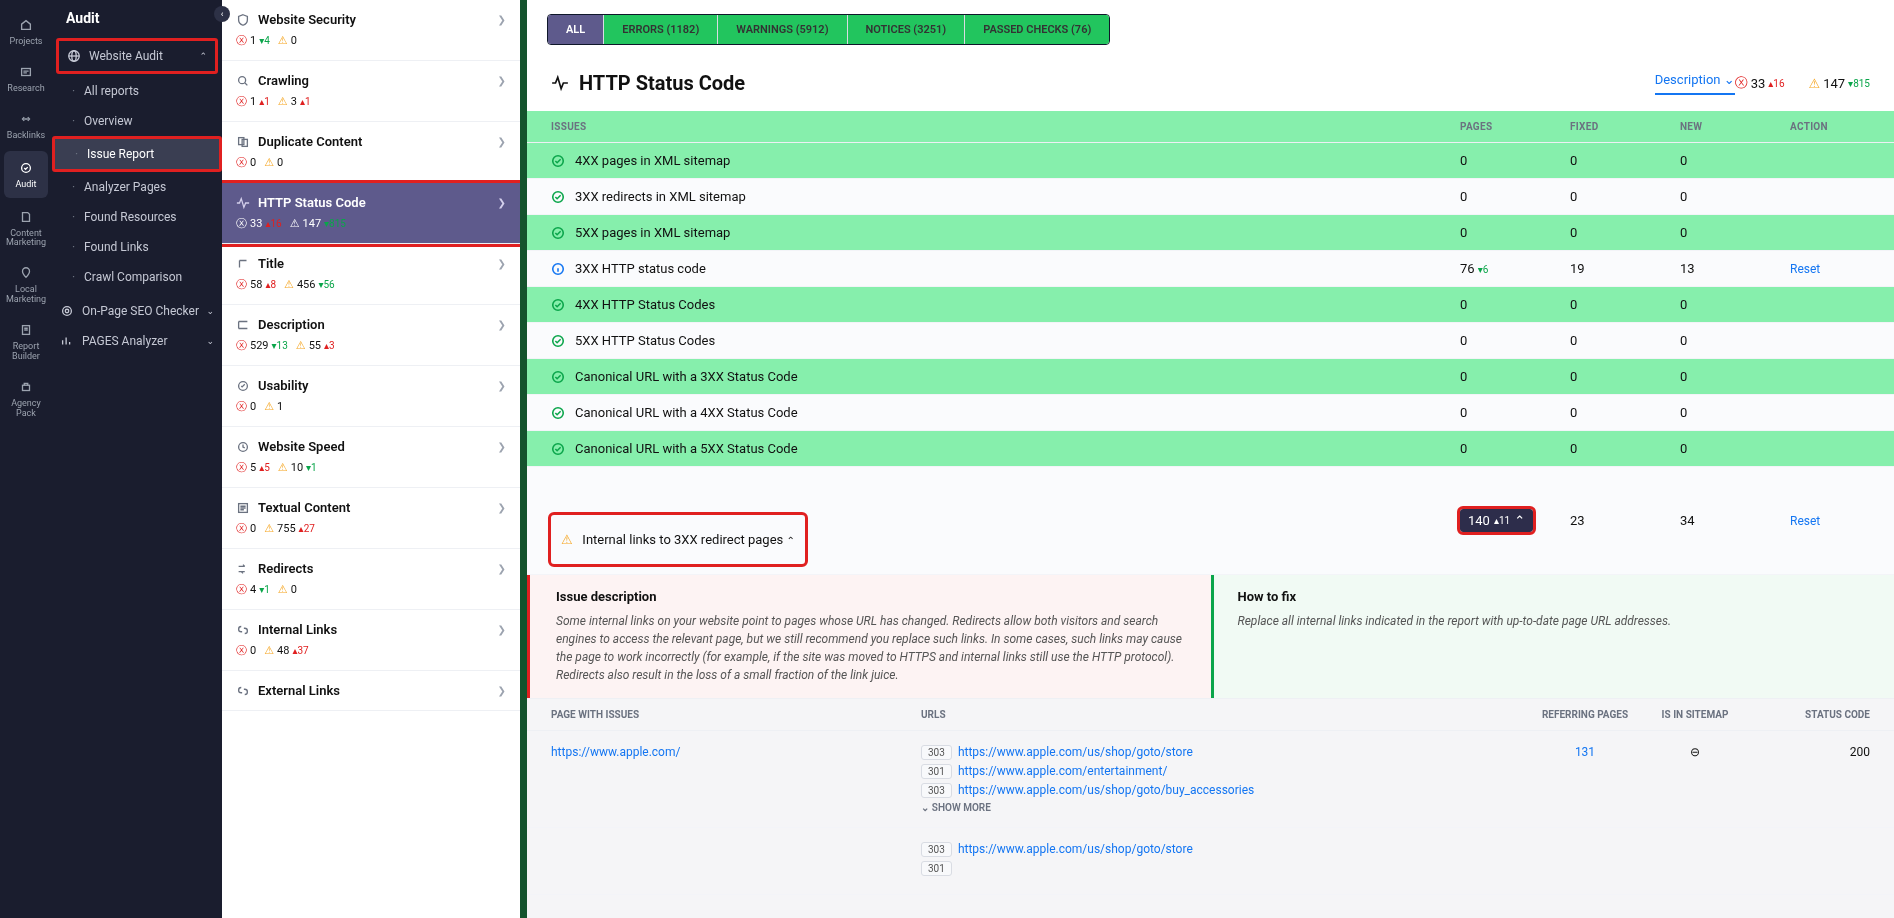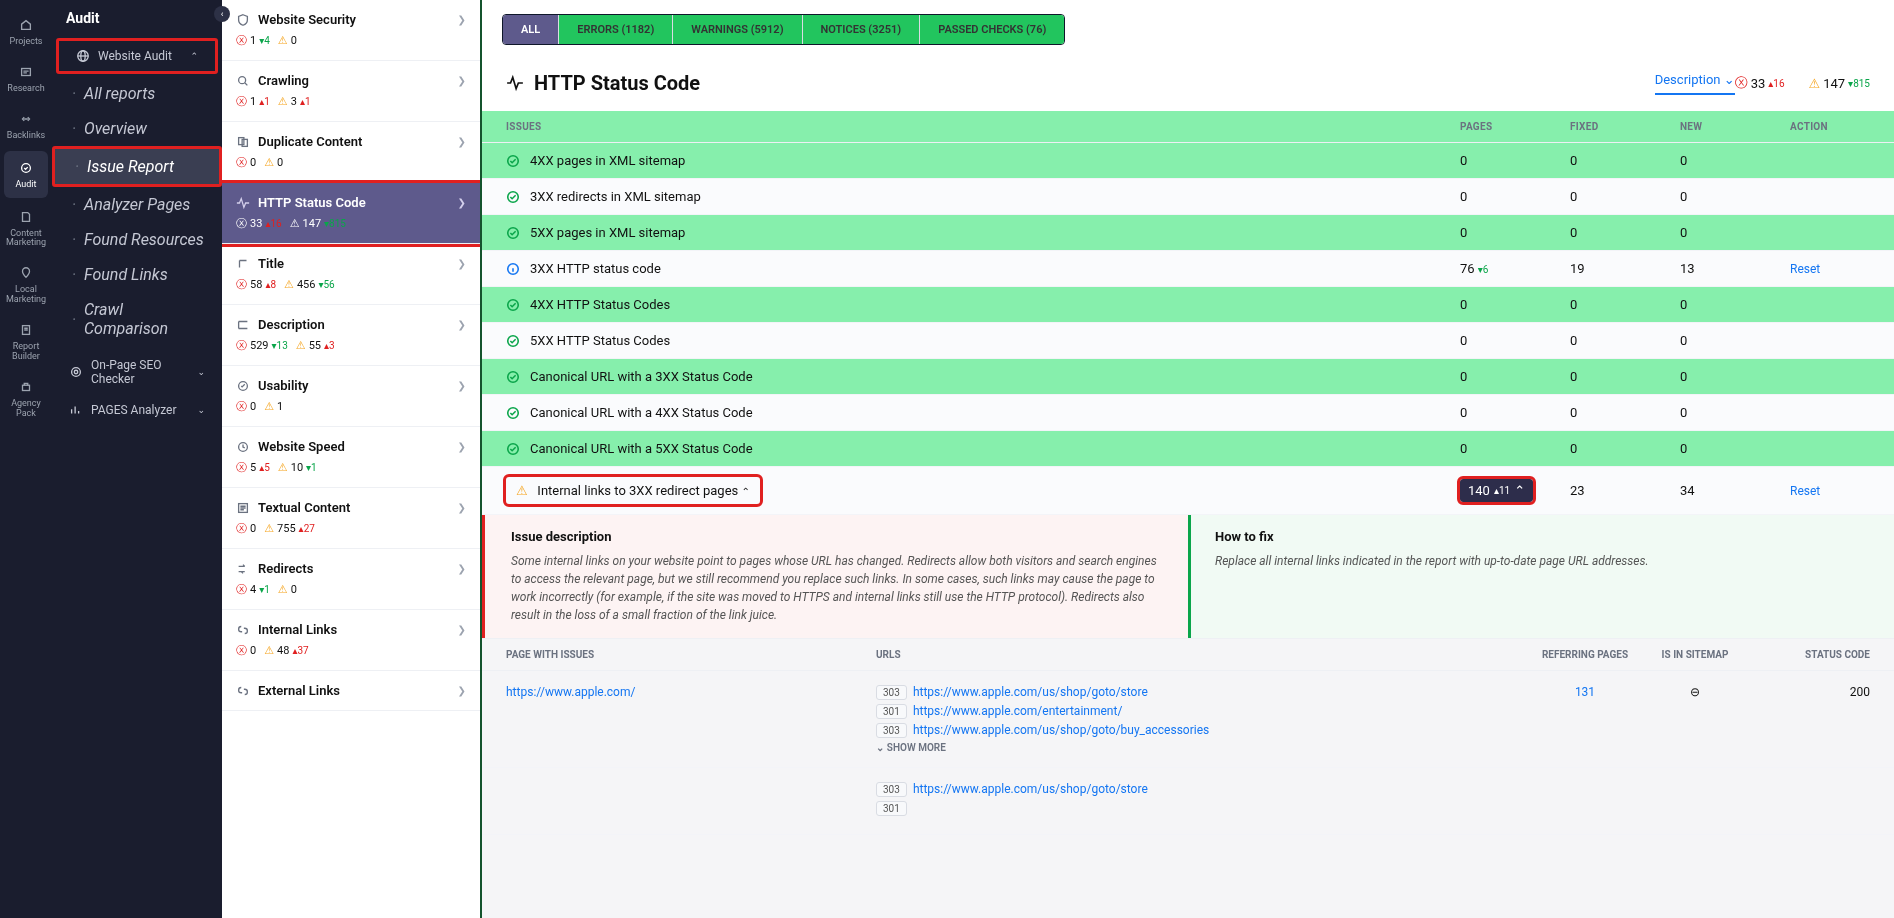--- a/index.html
+++ b/index.html
@@ -12,30 +12,30 @@
 .rail-item.active { background: #2d3146; border-radius: 6px; margin: 2px 4px; color: #fff; }
 .rail-icon { width: 18px; height: 18px; display: flex; align-items: center; justify-content: center; margin-bottom: 3px; }
 .rail-label { font-size: 9px; text-align: center; line-height: 1.1; }
 
 
 .sidebar { width: 170px; background: #1a1d2e; color: #c5c8d4; padding-top: 4px; position: relative; }
 .sidebar-header { padding: 6px 14px 10px; font-weight: 700; font-size: 14px; color: #fff; }
 .collapse-btn { position: absolute; right: -8px; top: 6px; width: 16px; height: 16px; background: #2d3146; border-radius: 50%; display: flex; align-items: center; justify-content: center; color: #fff; font-size: 9px; cursor: pointer; }
 .nav-group { border: 2px solid transparent; }
 .nav-group.hl { border: 3px solid #e02020; border-radius: 3px; margin: 2px 4px; }
-.nav-item { display: flex; align-items: center; padding: 8px 17px; cursor: pointer; font-size: 12px; position: relative; }
+.nav-item { display: flex; align-items: center; padding: 8px 8px; cursor: pointer; font-size: 12px; position: relative; }
 .nav-item.active { background: #3a3e52; color: #fff; }
 .nav-item.hl { border: 3px solid #e02020; border-radius: 3px; }
 .nav-icon { width: 14px; margin-right: 8px; display: inline-flex; }
 .nav-chev { margin-left: auto; font-size: 9px; }
-.nav-sub .nav-item { padding-left: 32px; font-size: 16px; font-style: italic; }
+.nav-sub .nav-item { padding-left: 32px; font-size: 12px; }
 .nav-sub .nav-item::before { content: '·'; position: absolute; left: 20px; color: #6b7280; }
 
 
-.cat-panel { width: 260px; background: #fff; border-right: 2px solid #14532d; overflow-y: auto; max-height: 100vh; }
+.cat-panel { width: 305px; background: #fff; border-right: 7px solid #14532d; overflow-y: auto; max-height: 100vh; }
 .cat-item { border-bottom: 1px solid #eef0f4; padding: 12px 14px; cursor: pointer; position: relative; }
 .cat-item.active { background: #5e5a8c; color: #fff; }
 .cat-item.hl { outline: 3px solid #e02020; }
 .cat-head { display: flex; align-items: center; gap: 8px; }
 .cat-title { font-weight: 600; font-size: 13px; }
 .cat-chev { margin-left: auto; color: #9ca3af; font-size: 10px; }
 .cat-item.active .cat-chev { color: #d4d0ec; }
 .cat-icon { width: 14px; height: 14px; display: inline-flex; align-items: center; justify-content: center; color: #6b7280; }
 .cat-item.active .cat-icon { color: #d4d0ec; }
 .cat-stats { display: flex; align-items: center; gap: 8px; margin-top: 6px; font-size: 11px; }
@@ -590,21 +590,21 @@
               </span>
               <span>Canonical URL with a 5XX Status Code</span>
             </div>
     <div>0</div>
     <div>0</div>
     <div>0</div>
     <div></div>
           </div>
           <div class="tbl-row">
     <div class="issue-cell">
-              <span class="hl-box" style="padding:6px 10px;"><span class="warn-ic">⚠</span> &nbsp; <span>Internal links to 3XX redirect pages</span> <span style="font-size:10px;">⌃</span></span>
+              <span class="hl-box" style="padding:17px 10px;margin-top:38px;"><span class="warn-ic">⚠</span> &nbsp; <span>Internal links to 3XX redirect pages</span> <span style="font-size:10px;">⌃</span></span>
             </div>
     <div><span class="hl-box"><span class="hl-dark">140 <span style="font-size:10px;">▴11</span> ⌃</span></span></div>
     <div>23</div>
     <div>34</div>
     <div><span class="cell-link">Reset</span></div>
           </div>
         </div>
     </div>
 
     <div class="guide-box">

